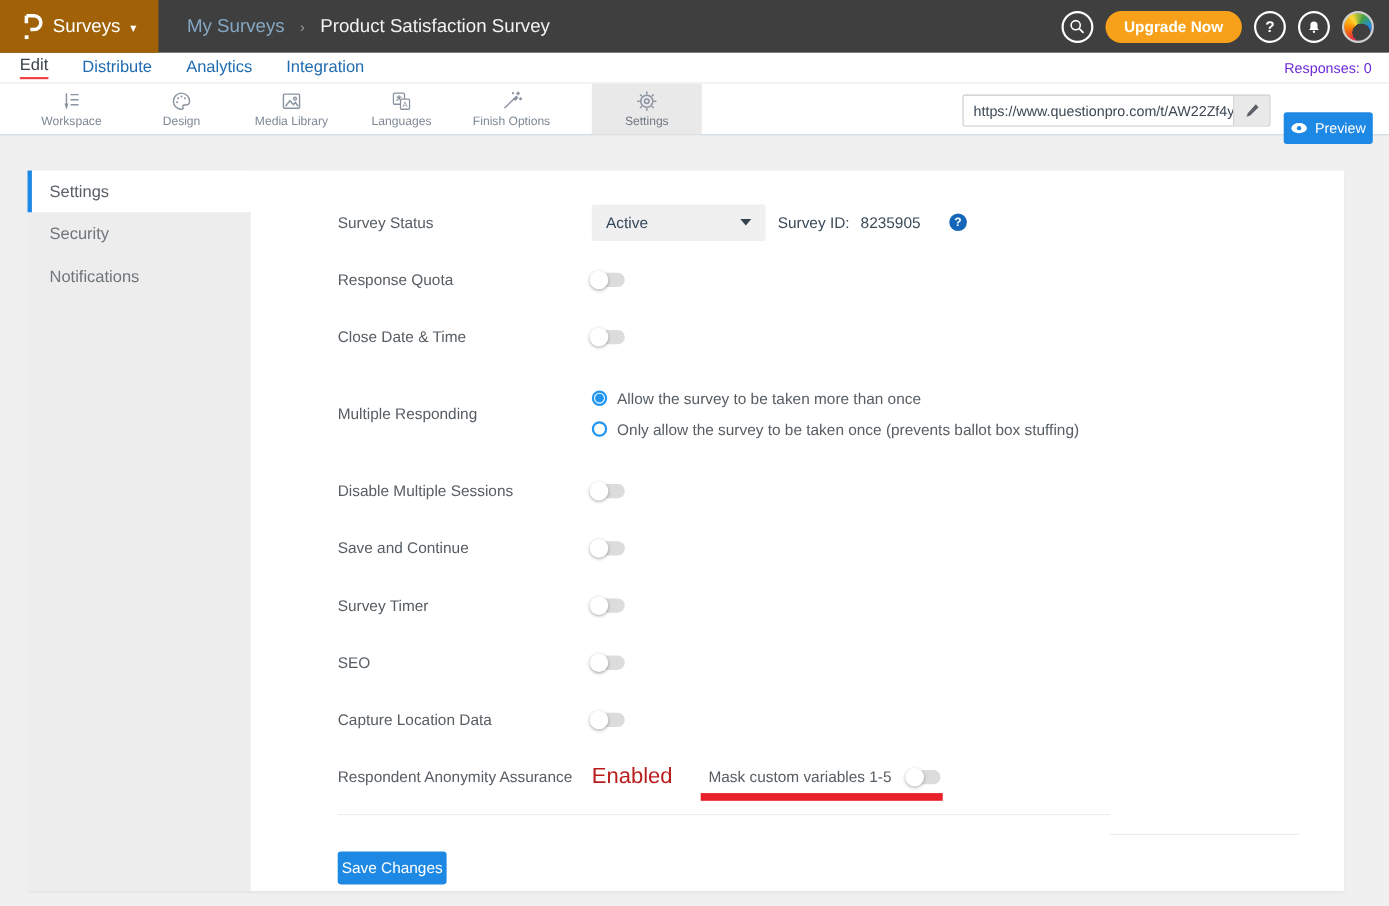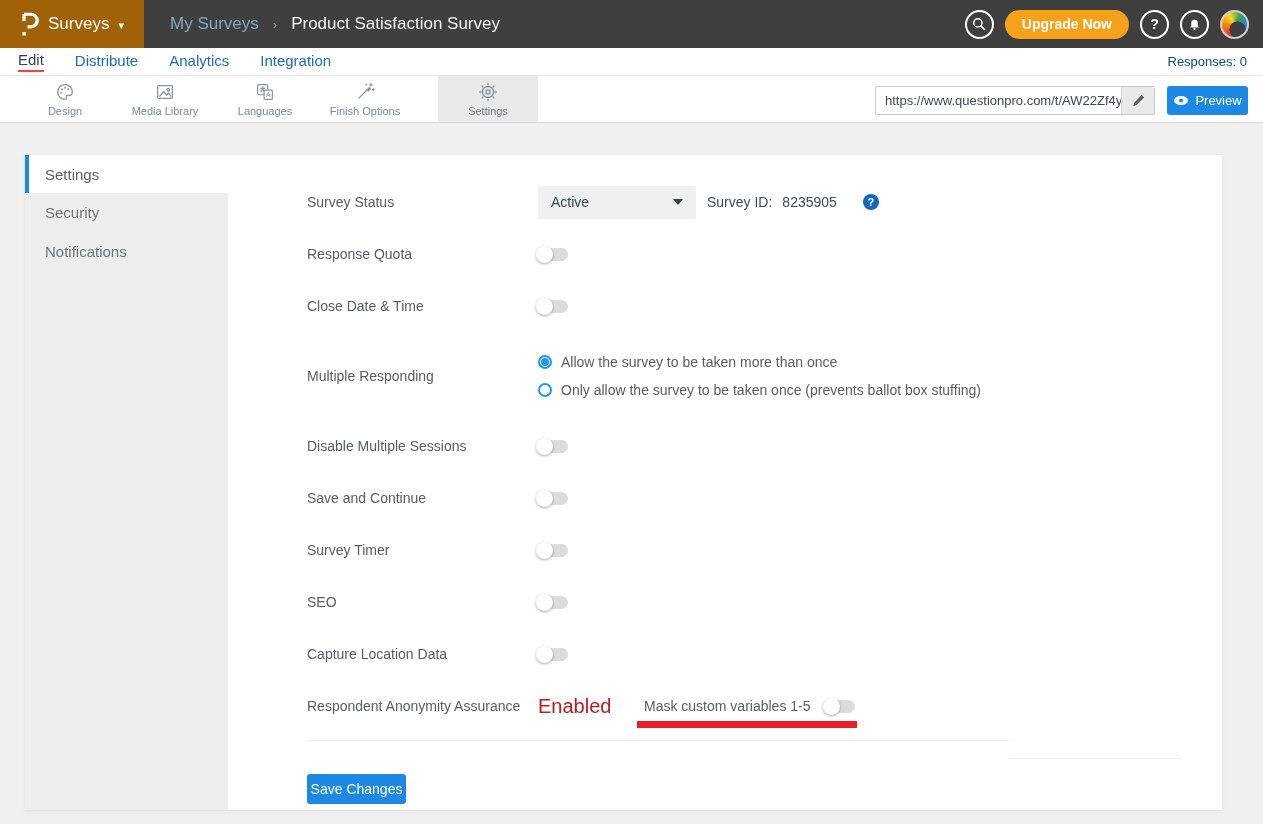--- a/index.html
+++ b/index.html
@@ -22,32 +22,32 @@
   .upgrade-btn { background:#f7a11a; color:#fff; border:none; border-radius:15px; height:29px; padding:0 17px; font-size:14px; font-weight:bold; font-family:inherit; cursor:pointer; }
   .avatar { width:29px; height:29px; border-radius:50%; border:2px solid #cfcfcf; background:
     radial-gradient(circle at 62% 70%, #3f3f3f 0 34%, transparent 35%),
     conic-gradient(from 210deg, #e53935, #fb8c00, #fdd835, #43a047, #1e88e5, #8e24aa, #e53935);
     cursor:pointer; }
 
   
   .survey-nav { height:28px; background:#fff; display:flex; align-items:center; padding:0 16px 0 18px; border-bottom:1px solid #e6e6e6; }
   .nav-item { font-size:15px; color:#1e6bb0; margin-right:31px; cursor:pointer; padding-bottom:2px; }
   .nav-item.active { color:#37424c; border-bottom:2px solid #ef4444; }
-  .responses { margin-left:auto; font-size:13px; color:#0c4a6e; }
+  .responses { margin-left:auto; font-size:13px; color:#6d28d9; }
 
   
   .toolbar { position:relative; height:47px; background:#fff; border-bottom:1px solid #ccd6dc; display:flex; align-items:stretch; }
   .tool-tab { width:100px; display:flex; flex-direction:column; align-items:center; justify-content:center; gap:2px; color:#7d8894; font-size:11px; cursor:pointer; }
   .tool-tab:first-child { margin-left:15px; }
   .tool-tab.active { background:#e9e9e9; margin-left:23px; color:#6f7882; }
   .tool-tab svg { stroke:#8a93a0; }
   .url-box { position:absolute; left:875px; top:10px; width:280px; height:29px; background:#fff; border:1px solid #c9c9c9; border-radius:2px; display:flex; overflow:hidden; }
   .url-text { flex:1; font-size:13px; color:#3c4854; padding:6px 2px 0 9px; white-space:nowrap; overflow:hidden; }
   .url-edit { width:33px; background:#e9e9e9; border-left:1px solid #d5d5d5; display:flex; align-items:center; justify-content:center; cursor:pointer; }
-  .preview-btn { position:absolute; left:1167px; top:10px; width:81px; height:29px; background:#1e88e5; border:none; border-radius:3px; color:#fff; font-size:13px; font-family:inherit; display:flex; align-items:center; justify-content:center; gap:6px; cursor:pointer; }
+  .preview-btn { position:absolute; left:1167px; top:26px; width:81px; height:29px; background:#1e88e5; border:none; border-radius:3px; color:#fff; font-size:13px; font-family:inherit; display:flex; align-items:center; justify-content:center; gap:6px; cursor:pointer; }
 
   
   .card { position:absolute; left:25px; top:155px; width:1197px; height:655px; background:#fff; box-shadow:0 1px 3px rgba(0,0,0,.08); }
   .side { position:absolute; left:0; top:0; width:203px; height:655px; background:#ededed; }
   .side-item { height:39px; display:flex; align-items:center; padding-left:20px; font-size:15px; color:#6e757b; cursor:pointer; }
   .side-item.active { background:#fff; border-left:4px solid #1e88e5; padding-left:16px; height:38px; color:#5a6066; }
   .content { position:absolute; left:203px; top:0; right:0; bottom:0; padding:21px 0 0 79px; }
 
   .row { display:flex; align-items:center; min-height:52px; }
   .row-label { width:231px; font-size:14px; color:#565d63; flex:none; }
@@ -124,20 +124,30 @@
     <span class="nav-item active">Edit</span>
     <span class="nav-item">Distribute</span>
     <span class="nav-item">Analytics</span>
     <span class="nav-item">Integration</span>
     <span class="responses">Responses: 0</span>
   </div>
 
   <div class="toolbar">
     <div class="tool-tab">
       <svg width="24" height="22" viewBox="0 0 24 24" fill="none" stroke-width="1.4">
+        <line x1="7" y1="4" x2="7" y2="15"></line>
+          <path d="M6 15l1 3.2 1-3.2z" fill="#8a93a0"></path>
+        <line x1="11" y1="5.5" x2="19" y2="5.5"></line>
+          <line x1="11" y1="10.5" x2="19" y2="10.5"></line>
+          <line x1="11" y1="15.5" x2="19" y2="15.5"></line>
+      </svg>
+      <span>Workspace</span>
+    </div>
+    <div class="tool-tab">
+      <svg width="24" height="22" viewBox="0 0 24 24" fill="none" stroke-width="1.4">
         <path d="M12 4a8 8 0 1 0 0 16c1.6 0 2.1-1.1 1.4-2.1-.6-.9 0-2.1 1.2-2.1h2.2A3.8 3.8 0 0 0 20 12c0-4.4-3.6-8-8-8z"></path>
         <circle cx="8.6" cy="9" r="1" fill="#8a93a0" stroke="none"></circle>
           <circle cx="12" cy="7.4" r="1" fill="#8a93a0" stroke="none"></circle>
         <circle cx="15.4" cy="9" r="1" fill="#8a93a0" stroke="none"></circle>
           <circle cx="7.6" cy="13" r="1" fill="#8a93a0" stroke="none"></circle>
       </svg>
       <span>Design</span>
     </div>
     <div class="tool-tab">
       <svg width="24" height="22" viewBox="0 0 24 24" fill="none" stroke-width="1.4">

